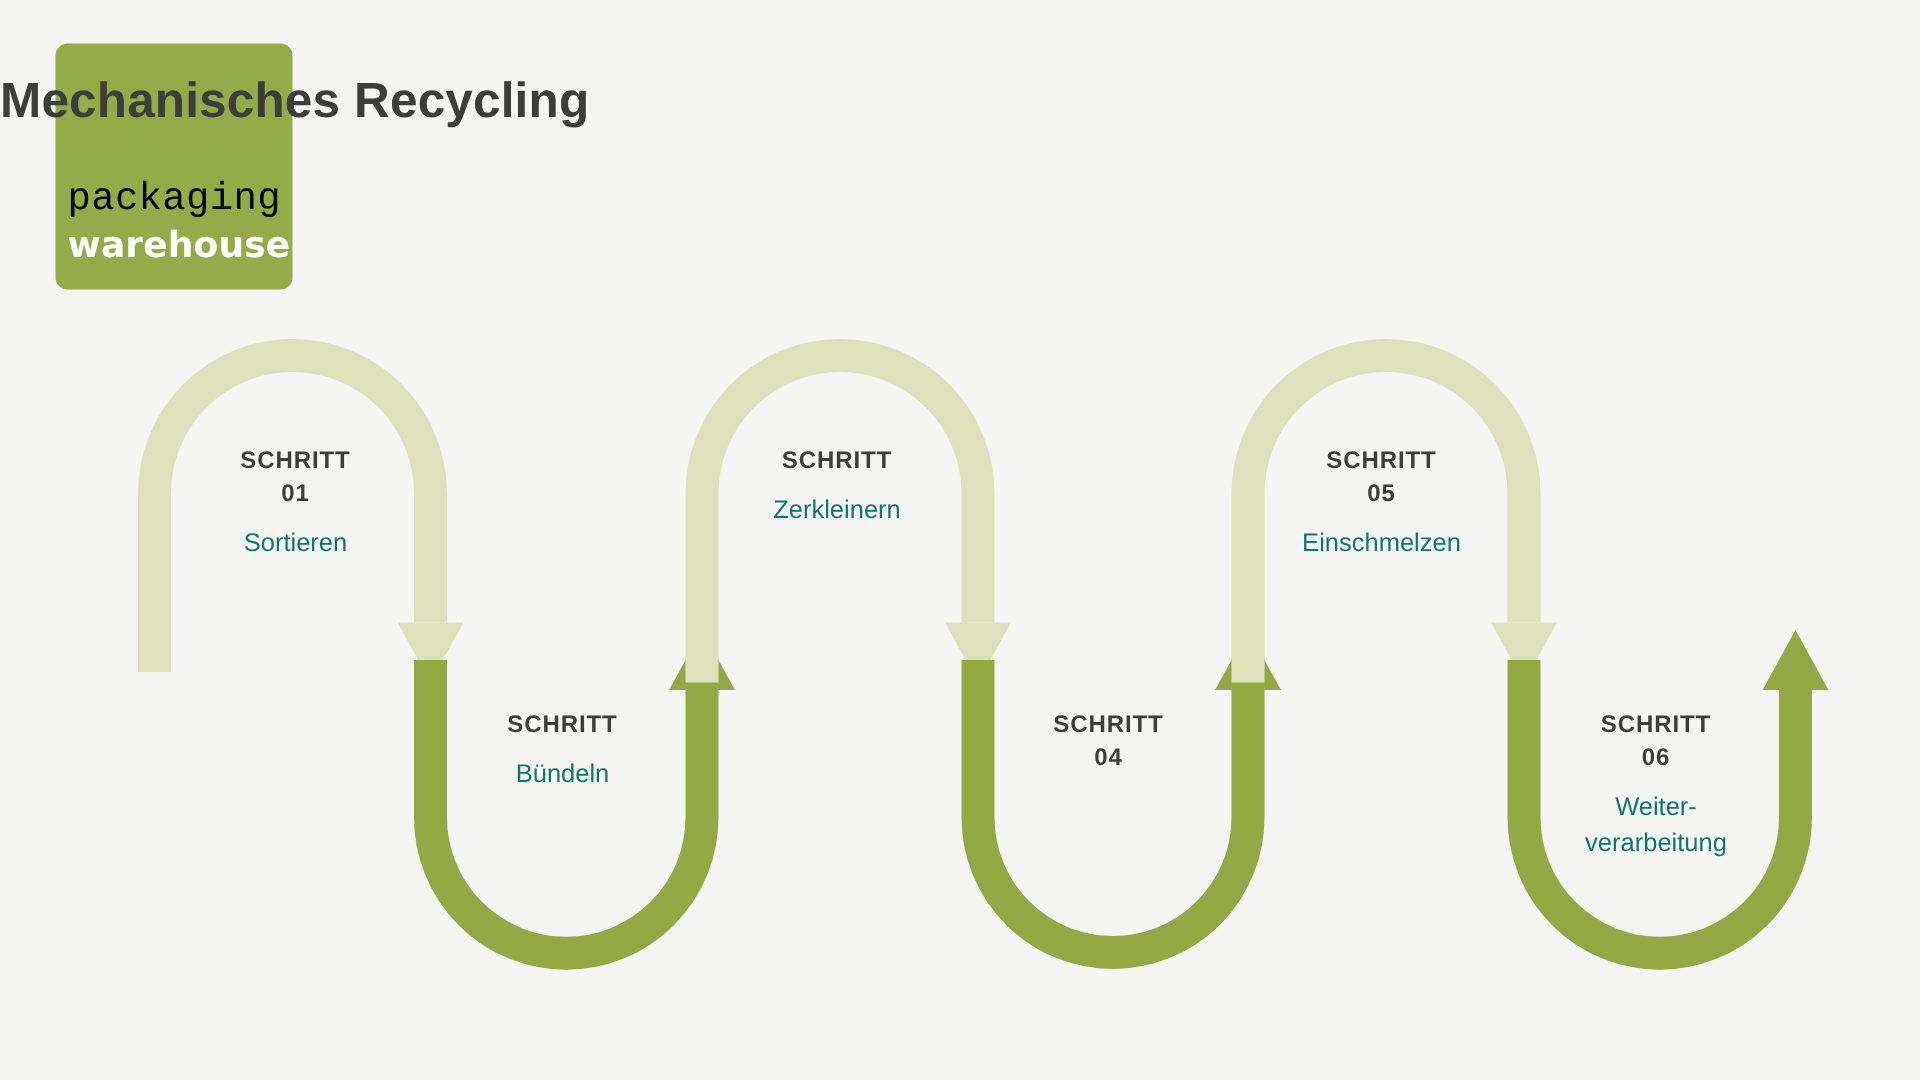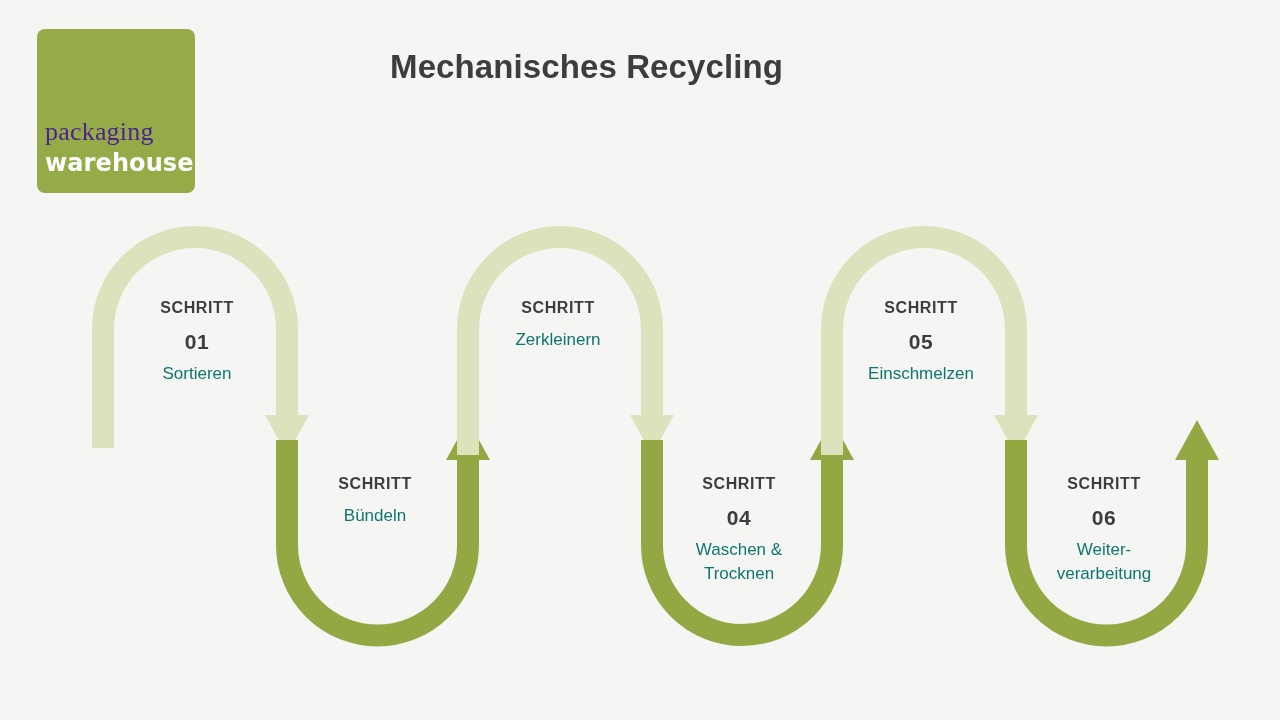--- a/index.html
+++ b/index.html
@@ -34,44 +34,44 @@
     background: #95ab48;
     border-radius: 8px;
     box-sizing: border-box;
     padding: 0 0 14px 8px;
     display: flex;
     flex-direction: column;
     justify-content: flex-end;
     align-items: flex-start;
   }
   #logo .logo-line1 {
-    color: #4c1d95;
+    color: #000000;
     font-size: 26px;
     font-weight: 300;
     line-height: 30px;
     letter-spacing: 0.2px;
-    font-family: Liberation Serif, serif;
+    font-family: Liberation Mono, monospace;
     opacity: 0.97;
   }
   #logo .logo-line2 {
     color: #ffffff;
     font-size: 24px;
     font-weight: 700;
     line-height: 32px;
     letter-spacing: 0.1px;
     font-family: "DejaVu Sans", sans-serif;
   }
 
   
   #title {
     position: absolute;
     left: 0;
     top: 46px;
     width: 1173px;
-    text-align: center;
+    text-align: left;
     color: #3d3d3b;
     font-size: 33px;
     font-weight: 700;
     letter-spacing: 0.1px;
     line-height: 42px;
   }
 
   
   #flow {
     position: absolute;
@@ -88,25 +88,24 @@
     text-align: center;
     color: #3d3d3b;
   }
   .step .step-kicker {
     font-size: 16px;
     font-weight: 700;
     letter-spacing: 0.6px;
     line-height: 22px;
   }
   .step .step-num {
-    font-size: 21px;
+    font-size: 16px;
     font-weight: 700;
     letter-spacing: 0.6px;
     line-height: 22px;
-    margin-top: 12px;
   }
   .step .step-name {
     font-size: 17px;
     font-weight: 400;
     line-height: 24px;
     margin-top: 9px;
     color: #0f766e;
   }
 
   .step-up   { top: 297px; }
@@ -177,24 +176,20 @@
   </div>
 
   <div class="step step-up" id="step-3">
     <div class="step-kicker">SCHRITT</div>
     <div class="step-name">Zerkleinern</div>
   </div>
 
   <div class="step step-down" id="step-4">
     <div class="step-kicker">SCHRITT</div>
     <div class="step-num">04</div>
-    <div class="step-name">
-      <span>Waschen &amp;</span><br>
-      <span>Trocknen</span>
-    </div>
   </div>
 
   <div class="step step-up" id="step-5">
     <div class="step-kicker">SCHRITT</div>
     <div class="step-num">05</div>
     <div class="step-name">Einschmelzen</div>
   </div>
 
   <div class="step step-down" id="step-6">
     <div class="step-kicker">SCHRITT</div>

